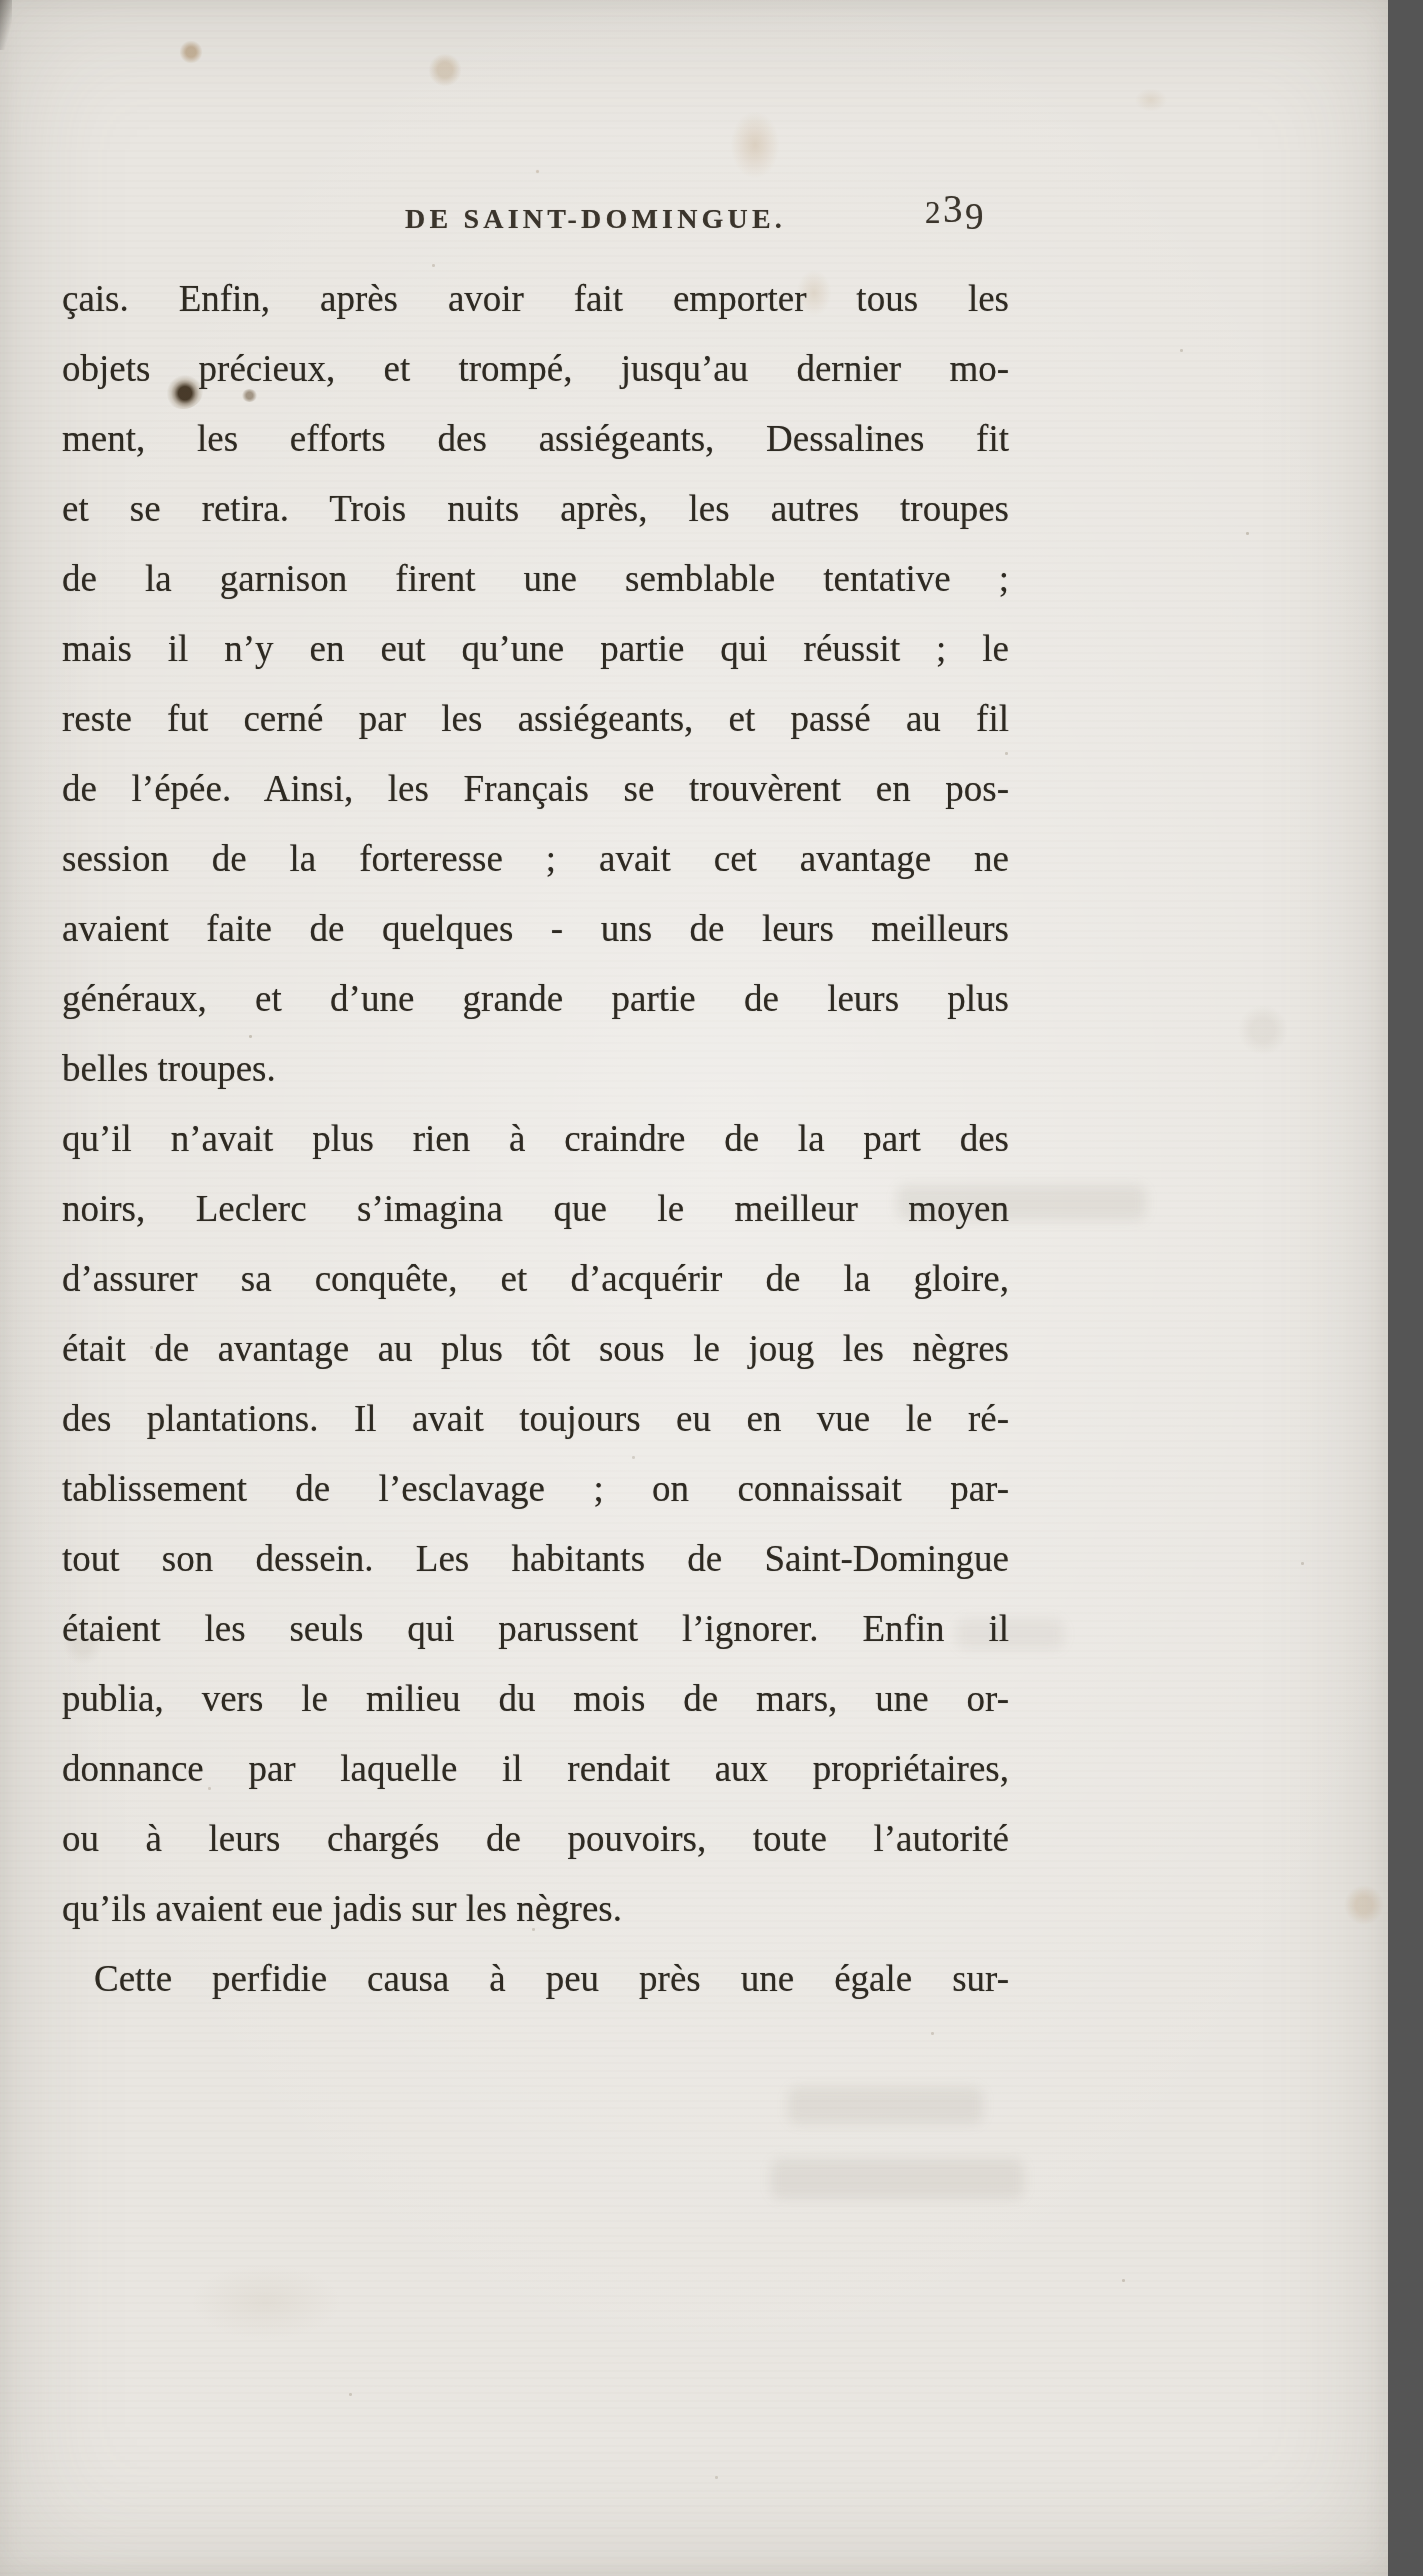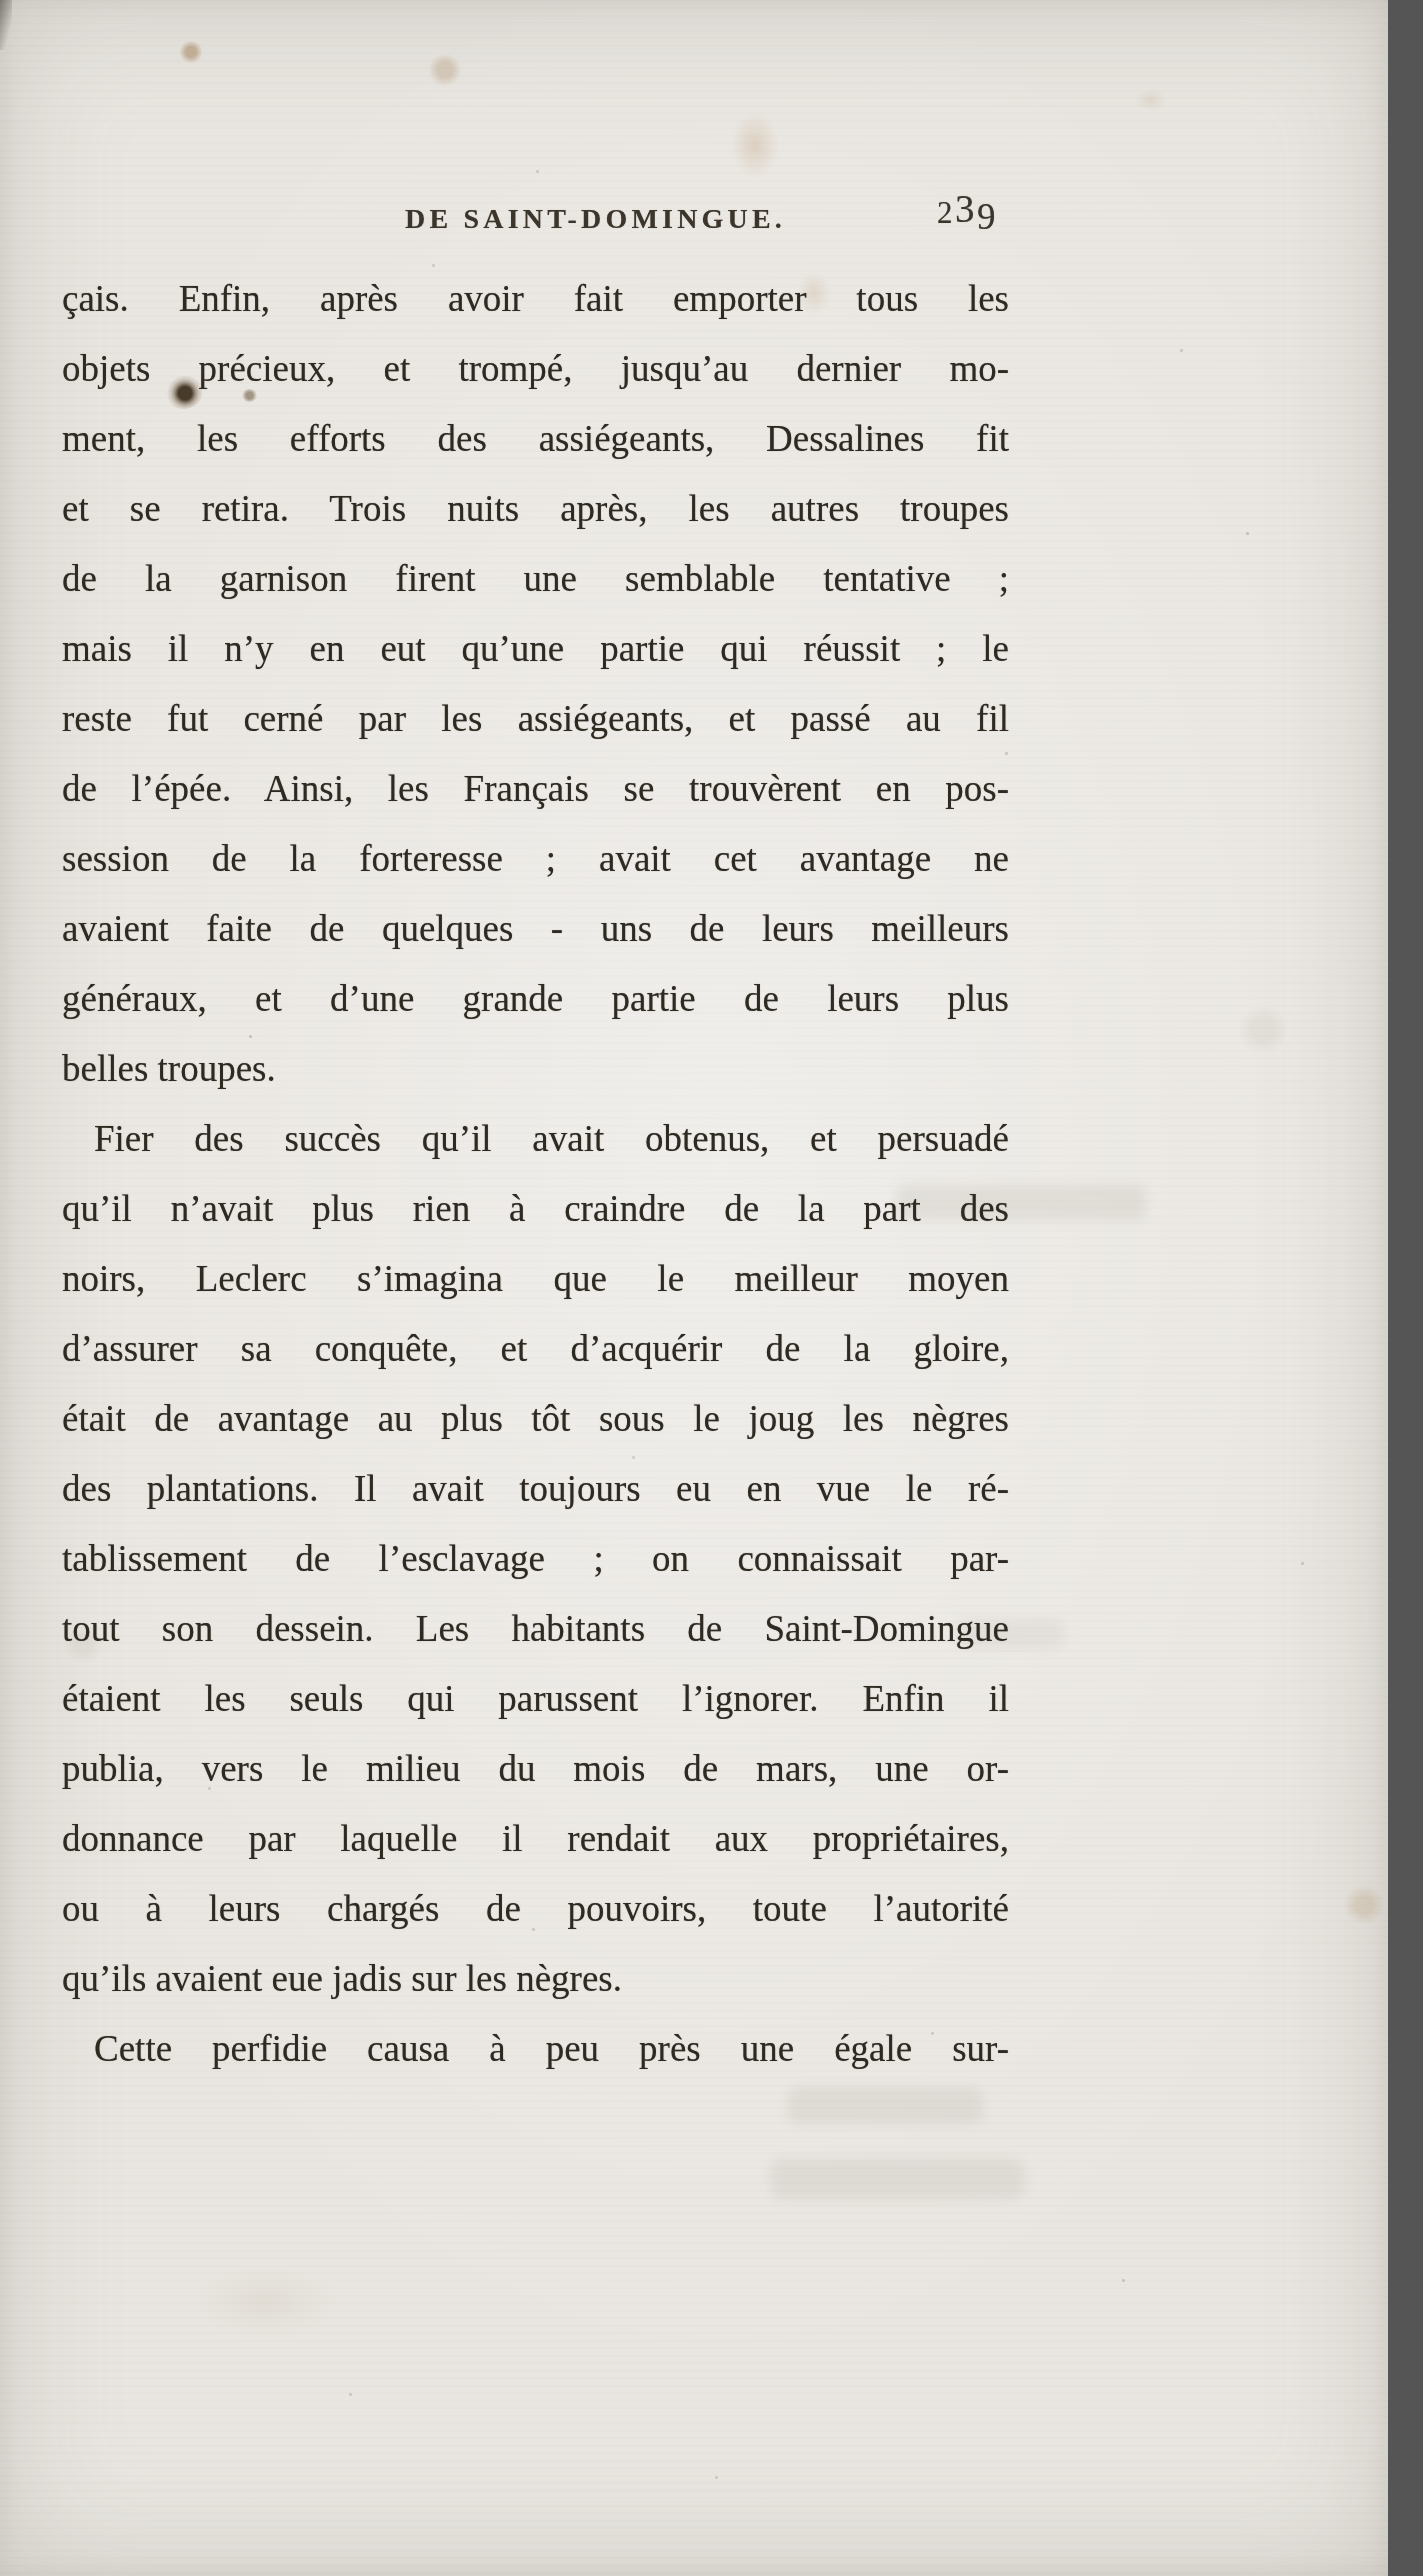--- a/index.html
+++ b/index.html
@@ -40,21 +40,21 @@
       532px 1928px 0 0 rgba(120,105,80,.26), 1246px 532px 0 0 rgba(120,105,80,.30),
       349px 2393px 0 0 rgba(120,105,80,.25), 1122px 2279px 0 0 rgba(120,105,80,.28),
       150px 1346px 0 0 rgba(120,105,80,.24), 873px 432px 0 0 rgba(120,105,80,.26),
       715px 2476px 0 0 rgba(120,105,80,.22), 1301px 1562px 0 0 rgba(120,105,80,.26),
       208px 1787px 0 0 rgba(120,105,80,.24), 632px 1456px 0 0 rgba(120,105,80,.22),
       1180px 349px 0 0 rgba(120,105,80,.26), 432px 264px 0 0 rgba(120,105,80,.24),
       536px 170px 0.8px 0 rgba(150,120,85,.30), 931px 2032px 0 0 rgba(120,105,80,.24);}
   .running-title{position:absolute;left:405px;top:203px;font-size:28px;font-weight:700;
     letter-spacing:4.2px;color:#3b352c;text-shadow:0 0 0.8px rgba(59,53,44,.45);}
   .page-number{position:absolute;left:925px;top:191px;font-size:37px;line-height:37px;
-    color:#3b352c;text-shadow:0 0 0.8px rgba(59,53,44,.45);margin-left:12px;}
+    color:#3b352c;text-shadow:0 0 0.8px rgba(59,53,44,.45);}
   .pn-d{display:inline-block;margin-right:2.5px;}
   .pn-d2{font-size:31px;}
   .pn-d3{font-size:39px;position:relative;top:-0.8px;}
   .pn-d9{font-size:37px;position:relative;top:5.8px;}
   .body-text{position:absolute;left:62px;top:264px;width:947px;
     font-size:37px;line-height:70px;color:#2e2a22;
     text-shadow:0 0 0.9px rgba(46,42,34,.5);}
   .line{text-align:justify;text-align-last:justify;-moz-text-align-last:justify;}
   .line.ragged{text-align-last:left;-moz-text-align-last:left;}
   .line.indent{text-indent:32px;}
@@ -81,21 +81,20 @@
       <div class="line">ment, les efforts des assiégeants, Dessalines fit</div>
       <div class="line">et se retira. Trois nuits après, les autres troupes</div>
       <div class="line">de la garnison firent une semblable tentative ;</div>
       <div class="line">mais il n’y en eut qu’une partie qui réussit ; le</div>
       <div class="line">reste fut cerné par les assiégeants, et passé au fil</div>
       <div class="line">de l’épée. Ainsi, les Français se trouvèrent en pos-</div>
       <div class="line">session de la forteresse ; avait cet avantage ne</div>
       <div class="line">avaient faite de quelques - uns de leurs meilleurs</div>
       <div class="line">généraux, et d’une grande partie de leurs plus</div>
       <div class="line ragged">belles troupes.</div>
-      <div class="line indent">Fier des succès qu’il avait obtenus, et persuadé</div>
       <div class="line">qu’il n’avait plus rien à craindre de la part des</div>
       <div class="line">noirs, Leclerc s’imagina que le meilleur moyen</div>
       <div class="line">d’assurer sa conquête, et d’acquérir de la gloire,</div>
       <div class="line">était de avantage au plus tôt sous le joug les nègres</div>
       <div class="line">des plantations. Il avait toujours eu en vue le ré-</div>
       <div class="line">tablissement de l’esclavage ; on connaissait par-</div>
       <div class="line">tout son dessein. Les habitants de Saint-Domingue</div>
       <div class="line">étaient les seuls qui parussent l’ignorer. Enfin il</div>
       <div class="line">publia, vers le milieu du mois de mars, une or-</div>
       <div class="line">donnance par laquelle il rendait aux propriétaires,</div>

